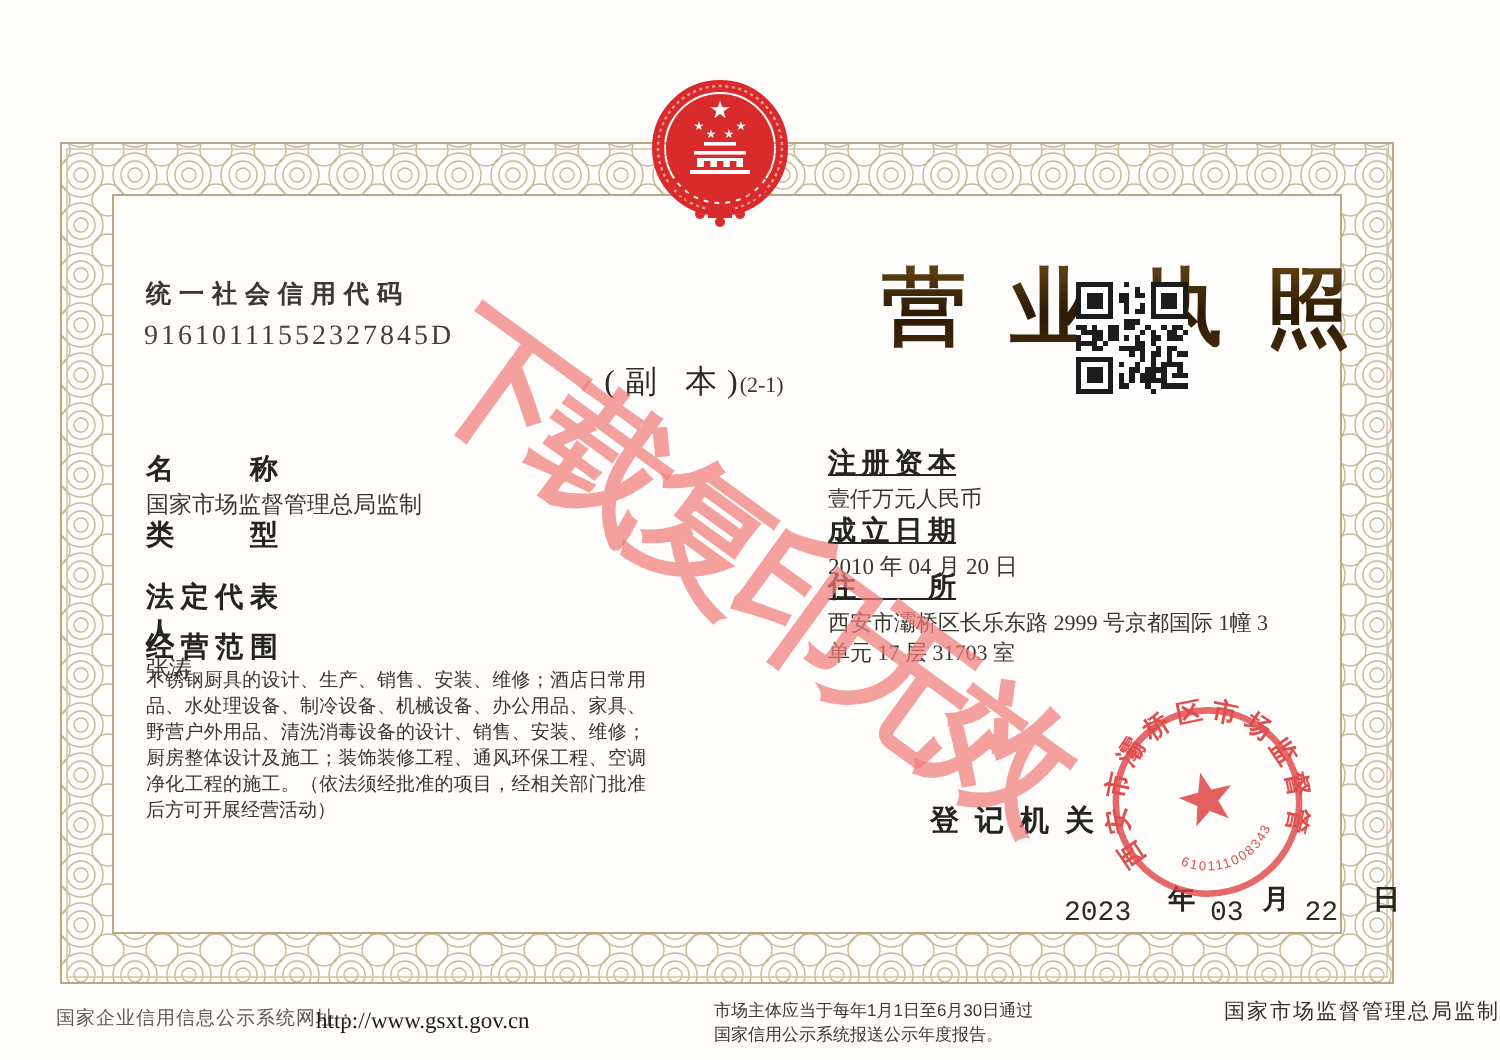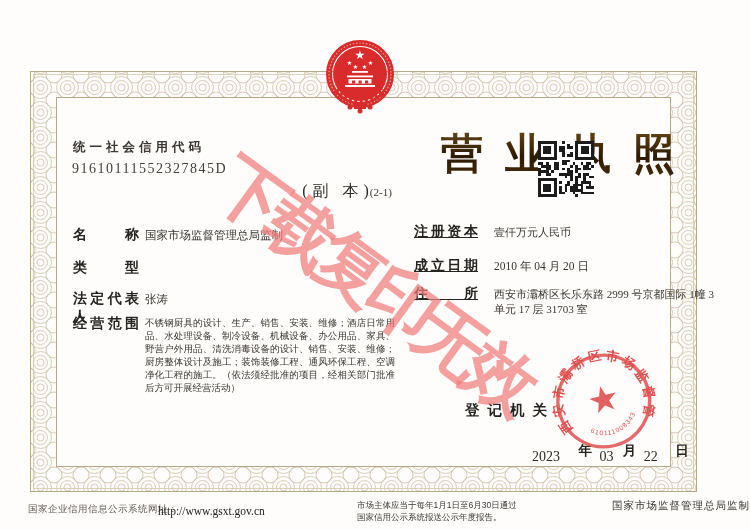--- a/index.html
+++ b/index.html
@@ -24,32 +24,32 @@
     -webkit-background-clip:text;background-clip:text;color:transparent;}
   .subtitle{position:absolute;left:30px;top:181px;width:634px;text-align:center;
     font-family:"Liberation Serif",serif;font-size:16px;color:#2e2a24;z-index:10;letter-spacing:5px;}
   .subtitle .copynum{font-size:11px;letter-spacing:0;margin-left:-4px;color:#3a352e;}
   
   .qr{position:absolute;left:538px;top:141px;width:56px;height:56px;z-index:10;background:#fff;}
   .qr svg{width:100%;height:100%;shape-rendering:crispEdges;}
   .qr-caption{position:absolute;left:602px;top:143px;width:64px;font-size:7.5px;line-height:9.5px;
     color:#4a453e;z-index:10;text-align:justify;}
   
-  .row{position:absolute;display:flex;align-items:flex-start;z-index:10;}
+  .row{position:absolute;display:flex;align-items:flex-start;z-index:10;flex-direction:column;}
   .flabel{font-weight:bold;color:#262420;font-size:14px;text-align:justify;text-align-last:justify;flex:none;}
   .w66{width:66px;margin-right:6px;}
   .w64{width:64px;margin-right:16px;text-decoration:underline;}
   .fvalue{font-family:"Liberation Serif",serif;color:#39352f;font-size:11.5px;line-height:14px;padding-top:2px;}
   .scope-val{font-size:9.5px;line-height:13px;width:250px;text-align:justify;padding-top:2px;}
   .addr-val{width:226px;font-size:11px;line-height:14.5px;}
   
   .reg-label{position:absolute;left:465px;top:401px;width:82px;font-size:14.5px;font-weight:bold;
     color:#262420;text-align:justify;text-align-last:justify;z-index:10;}
   .date-line{position:absolute;left:532px;top:441px;z-index:10;white-space:nowrap;}
-  .dnum{font-family:Liberation Serif, serif;font-size:14px;color:#2e2a24;position:relative;top:6px;}
+  .dnum{font-family:Liberation Mono, monospace;font-size:14px;color:#2e2a24;position:relative;top:6px;}
   .dunit{font-size:13.5px;font-weight:bold;color:#262420;}
   .ml14{margin-left:14px}.ml3{margin-left:3px}.ml5{margin-left:5px}.ml13{margin-left:13px}
   
   .seal{position:absolute;left:548px;top:348px;width:112px;height:108px;z-index:30;
     transform:rotate(-14deg);opacity:.92;}
   
   .watermark{position:absolute;left:243px;top:147px;z-index:40;white-space:nowrap;
     font-family:"Liberation Serif",serif;font-weight:bold;font-size:70px;letter-spacing:-8px;
     line-height:1;color:rgba(240,123,123,.72);transform:rotate(36deg);transform-origin:0 0;
     pointer-events:none;}

